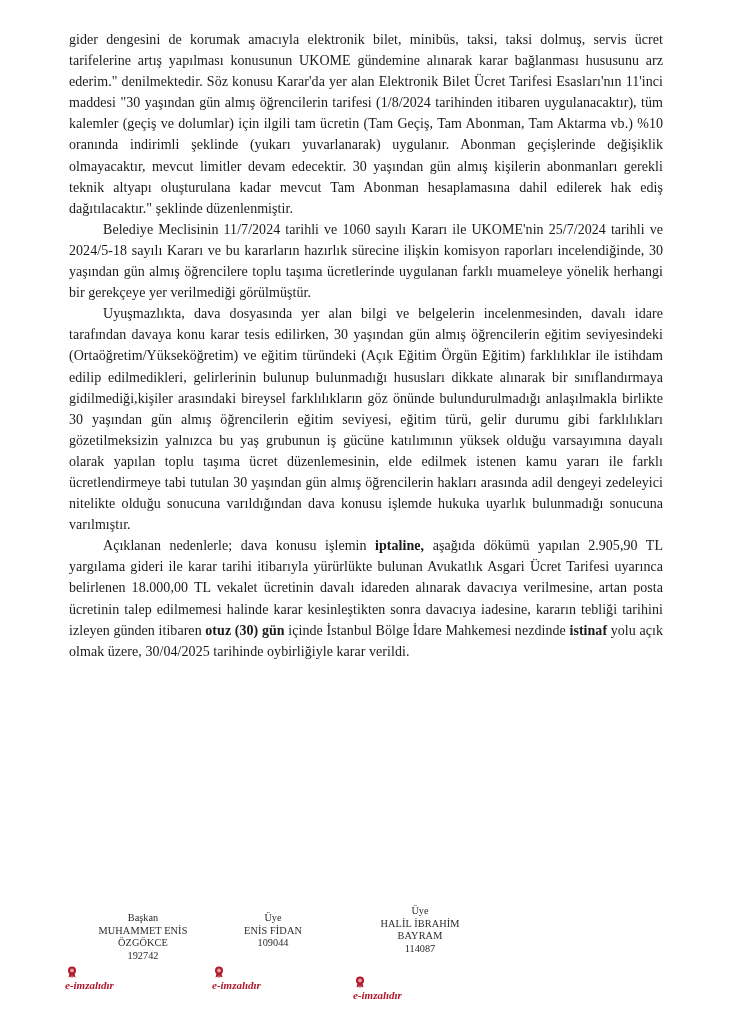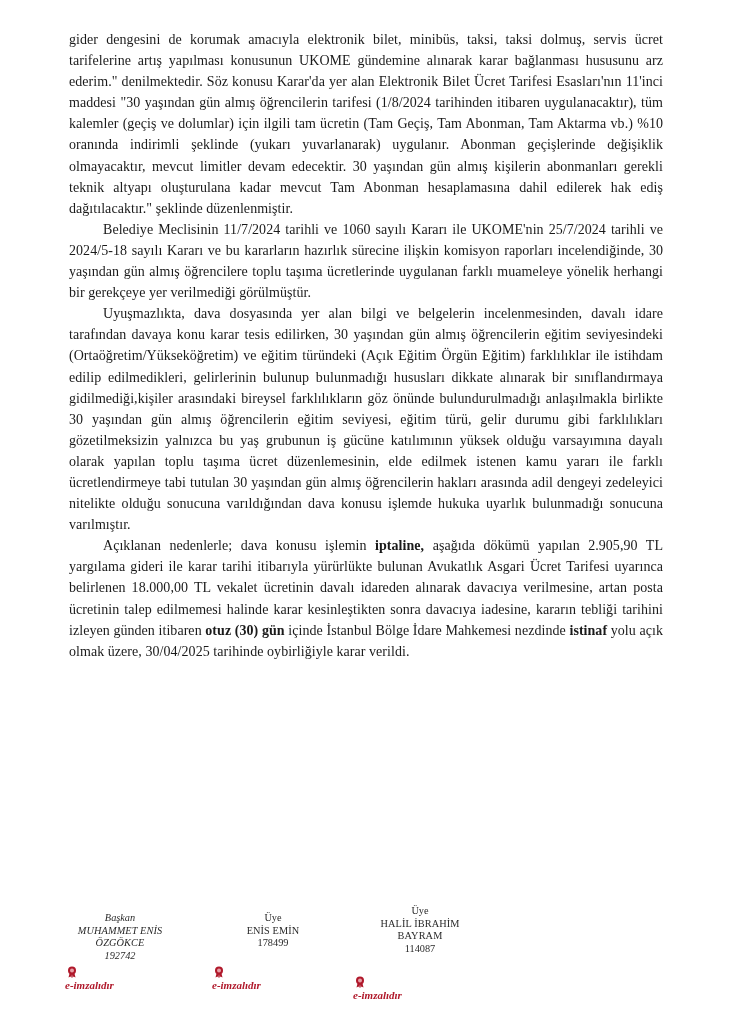--- a/index.html
+++ b/index.html
@@ -95,40 +95,40 @@
     <span>Belediye Meclisinin 11/7/2024 tarihli ve 1060 sayılı Kararı ile UKOME'nin 25/7/2024 tarihli ve 2024/5-18 sayılı Kararı ve bu kararların hazırlık sürecine ilişkin komisyon raporları incelendiğinde, 30 yaşından gün almış öğrencilere toplu taşıma ücretlerinde uygulanan farklı muameleye yönelik herhangi bir gerekçeye yer verilmediği görülmüştür.</span>
   </p>
   <p class="para indent">
     <span>Uyuşmazlıkta, dava dosyasında yer alan bilgi ve belgelerin incelenmesinden, davalı idare tarafından davaya konu karar tesis edilirken, 30 yaşından gün almış öğrencilerin eğitim seviyesindeki (Ortaöğretim/Yükseköğretim) ve eğitim türündeki (Açık Eğitim Örgün Eğitim) farklılıklar ile istihdam edilip edilmedikleri, gelirlerinin bulunup bulunmadığı hususları dikkate alınarak bir sınıflandırmaya gidilmediği,kişiler arasındaki bireysel farklılıkların göz önünde bulundurulmadığı anlaşılmakla birlikte 30 yaşından gün almış öğrencilerin eğitim seviyesi, eğitim türü, gelir durumu gibi farklılıkları gözetilmeksizin yalnızca bu yaş grubunun iş gücüne katılımının yüksek olduğu varsayımına dayalı olarak yapılan toplu taşıma ücret düzenlemesinin, elde edilmek istenen kamu yararı ile farklı ücretlendirmeye tabi tutulan 30 yaşından gün almış öğrencilerin hakları arasında adil dengeyi zedeleyici nitelikte olduğu sonucuna varıldığından dava konusu işlemde hukuka uyarlık bulunmadığı sonucuna varılmıştır.</span>
   </p>
   <p class="para indent"><span>Açıklanan nedenlerle; dava konusu işlemin </span><b>iptaline,</b><span> aşağıda dökümü yapılan 2.905,90 TL yargılama gideri ile karar tarihi itibarıyla yürürlükte bulunan Avukatlık Asgari Ücret Tarifesi uyarınca belirlenen 18.000,00 TL vekalet ücretinin davalı idareden alınarak davacıya verilmesine, artan posta ücretinin talep edilmemesi halinde karar kesinleştikten sonra davacıya iadesine, kararın tebliği tarihini izleyen günden itibaren </span><b>otuz (30) gün</b><span> içinde İstanbul Bölge İdare Mahkemesi nezdinde </span><b>istinaf</b><span> yolu açık olmak üzere, 30/04/2025 tarihinde oybirliğiyle karar verildi.</span></p>
 </div>
 
 <div class="signatures">
 
-  <div class="sig-block" style="left:60px; top:912px; width:120px;font-style:italic;">
+  <div class="sig-block" style="left:83px; top:912px; width:120px;">
     <span class="role">Başkan</span>
     <span class="name">MUHAMMET ENİS</span>
     <span class="name">ÖZGÖKCE</span>
     <span class="regno">192742</span>
   </div>
   <div class="esig" style="left:65px; top:966px;">
     <svg class="seal" viewBox="0 0 10 12">
       <circle cx="5" cy="4.5" r="4" fill="#b0192b"></circle>
       <circle cx="5" cy="4.5" r="2" fill="#e8a0a8"></circle>
       <path d="M2.5 7.5 L1.5 11.5 L3.5 10.5 L4.5 12 L5 8 Z" fill="#b0192b"></path>
       <path d="M7.5 7.5 L8.5 11.5 L6.5 10.5 L5.5 12 L5 8 Z" fill="#b0192b"></path>
     </svg>
     <span class="label">e-imzalıdır</span>
   </div>
 
   <div class="sig-block" style="left:228px; top:912px; width:90px;">
     <span class="role">Üye</span>
-    <span class="name">ENİS EMİN</span>
-    <span class="regno">178499</span>
+    <span class="name">ENİS FİDAN</span>
+    <span class="regno">109044</span>
   </div>
   <div class="esig" style="left:212px; top:966px;">
     <svg class="seal" viewBox="0 0 10 12">
       <circle cx="5" cy="4.5" r="4" fill="#b0192b"></circle>
       <circle cx="5" cy="4.5" r="2" fill="#e8a0a8"></circle>
       <path d="M2.5 7.5 L1.5 11.5 L3.5 10.5 L4.5 12 L5 8 Z" fill="#b0192b"></path>
       <path d="M7.5 7.5 L8.5 11.5 L6.5 10.5 L5.5 12 L5 8 Z" fill="#b0192b"></path>
     </svg>
     <span class="label">e-imzalıdır</span>
   </div>

